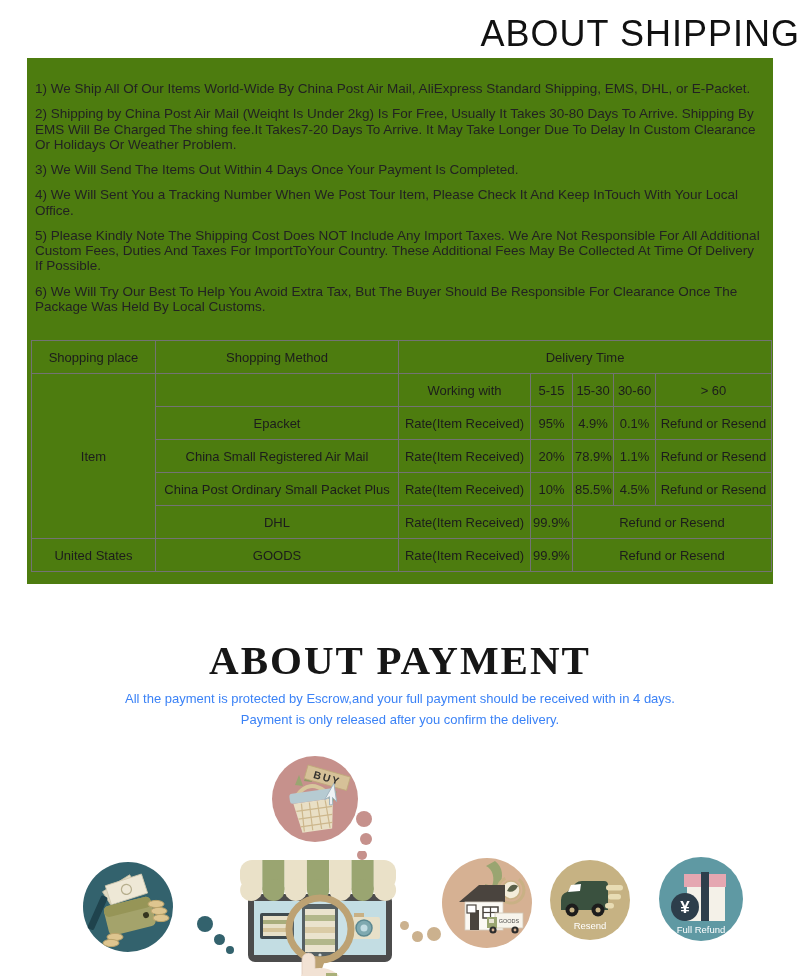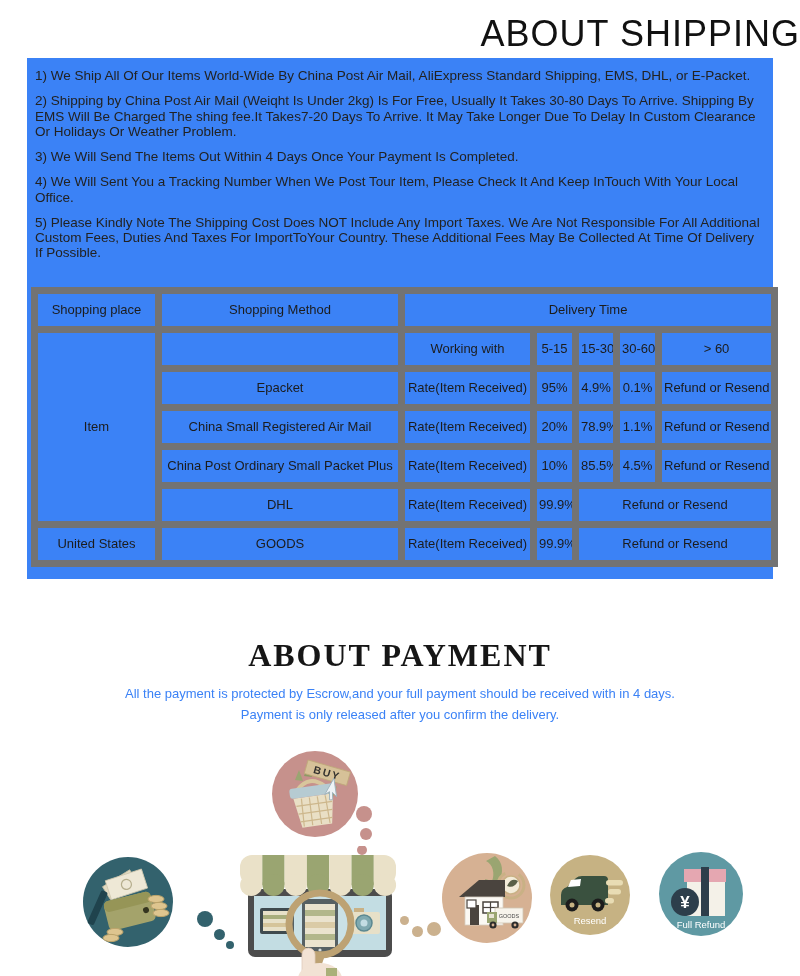--- a/index.html
+++ b/index.html
@@ -6,38 +6,38 @@
   body{
     width:800px;height:976px;overflow:hidden;background:#ffffff;
     font-family:"Liberation Sans","DejaVu Sans",sans-serif;color:#1c1c1c;
   }
   .page{width:800px;height:976px;position:relative;}
   .main-title{
     margin:10px 0 0 0;text-align:right;font-size:36px;line-height:48px;
     font-weight:400;letter-spacing:1px;color:#111;
   }
   .gray-panel{
-    margin:0 27px;background:#3b82f6;min-height:520px;box-sizing:border-box;
-    padding:10px 0 12px 0;
+    margin:0 27px;background:#4d7c0f;min-height:520px;box-sizing:border-box;
+    padding:23px 0 12px 0;
   }
   .gray-panel p{
     margin:0 10px 10px 8px;font-size:13.5px;line-height:1.13;color:#222;
   }
   table.ship{
     border-collapse:collapse;table-layout:fixed;width:740px;margin:26px 0 0 4px;
     font-size:13px;color:#1c1c1c;
   }
   table.ship td{
-    border:7px solid #737373;text-align:center;vertical-align:middle;
+    border:1px solid #737373;text-align:center;vertical-align:middle;
     height:32px;padding:0 2px;overflow:hidden;white-space:nowrap;
   }
   .payment{margin-top:56px;text-align:center;}
   .payment-title{
     margin:0;font-family:"Liberation Serif","DejaVu Serif",serif;
-    font-size:32px;line-height:40px;font-weight:700;letter-spacing:2px;color:#161616;
+    font-size:41px;line-height:40px;font-weight:700;letter-spacing:2px;color:#161616;
   }
   .payment-sub{margin:8px 0 0 0;font-size:13px;line-height:21px;color:#3b82f6;}
   .icons-zone{position:relative;height:250px;margin-top:4px;overflow:hidden;}
   .icons-zone svg{position:absolute;display:block;}
   .dot{position:absolute;border-radius:50%;}
   .dot-rose{background:#c6918c;}
   .dot-teal{background:#33626d;}
   .dot-tan{background:#cbb18e;}
 </style>
 </head>
@@ -46,20 +46,21 @@
 <div class="page">
 
   <h1 class="main-title">ABOUT SHIPPING</h1>
 
   <div class="gray-panel">
     <p>1) We Ship All Of Our Items World-Wide By China Post Air Mail, AliExpress Standard Shipping, EMS, DHL, or E-Packet.</p>
     <p>2) Shipping by China Post Air Mail (Weiqht Is Under 2kg) Is For Free, Usually It Takes 30-80 Days To Arrive. Shipping By EMS Will Be Charged The shing fee.It Takes7-20 Days To Arrive. It May Take Longer Due To Delay In Custom Clearance Or Holidays Or Weather Problem.</p>
     <p>3) We Will Send The Items Out Within 4 Days Once Your Payment Is Completed.</p>
     <p>4) We Will Sent You a Tracking Number When We Post Tour Item, Please Check It And Keep InTouch With Your Local Office.</p>
     <p>5) Please Kindly Note The Shipping Cost Does NOT Include Any Import Taxes. We Are Not Responsible For All Additional Custom Fees, Duties And Taxes For ImportToYour Country. These Additional Fees May Be Collected At Time Of Delivery If Possible.</p>
+    <p>6) We Will Try Our Best To Help You Avoid Extra Tax, But The Buyer Should Be Responsible For Clearance Once The Package Was Held By Local Customs.</p>
 
     <table class="ship">
       <colgroup>
         <col style="width:124px">
           <col style="width:243px">
           <col style="width:132px">
         <col style="width:42px">
           <col style="width:41px">
           <col style="width:42px">
           <col style="width:116px">

